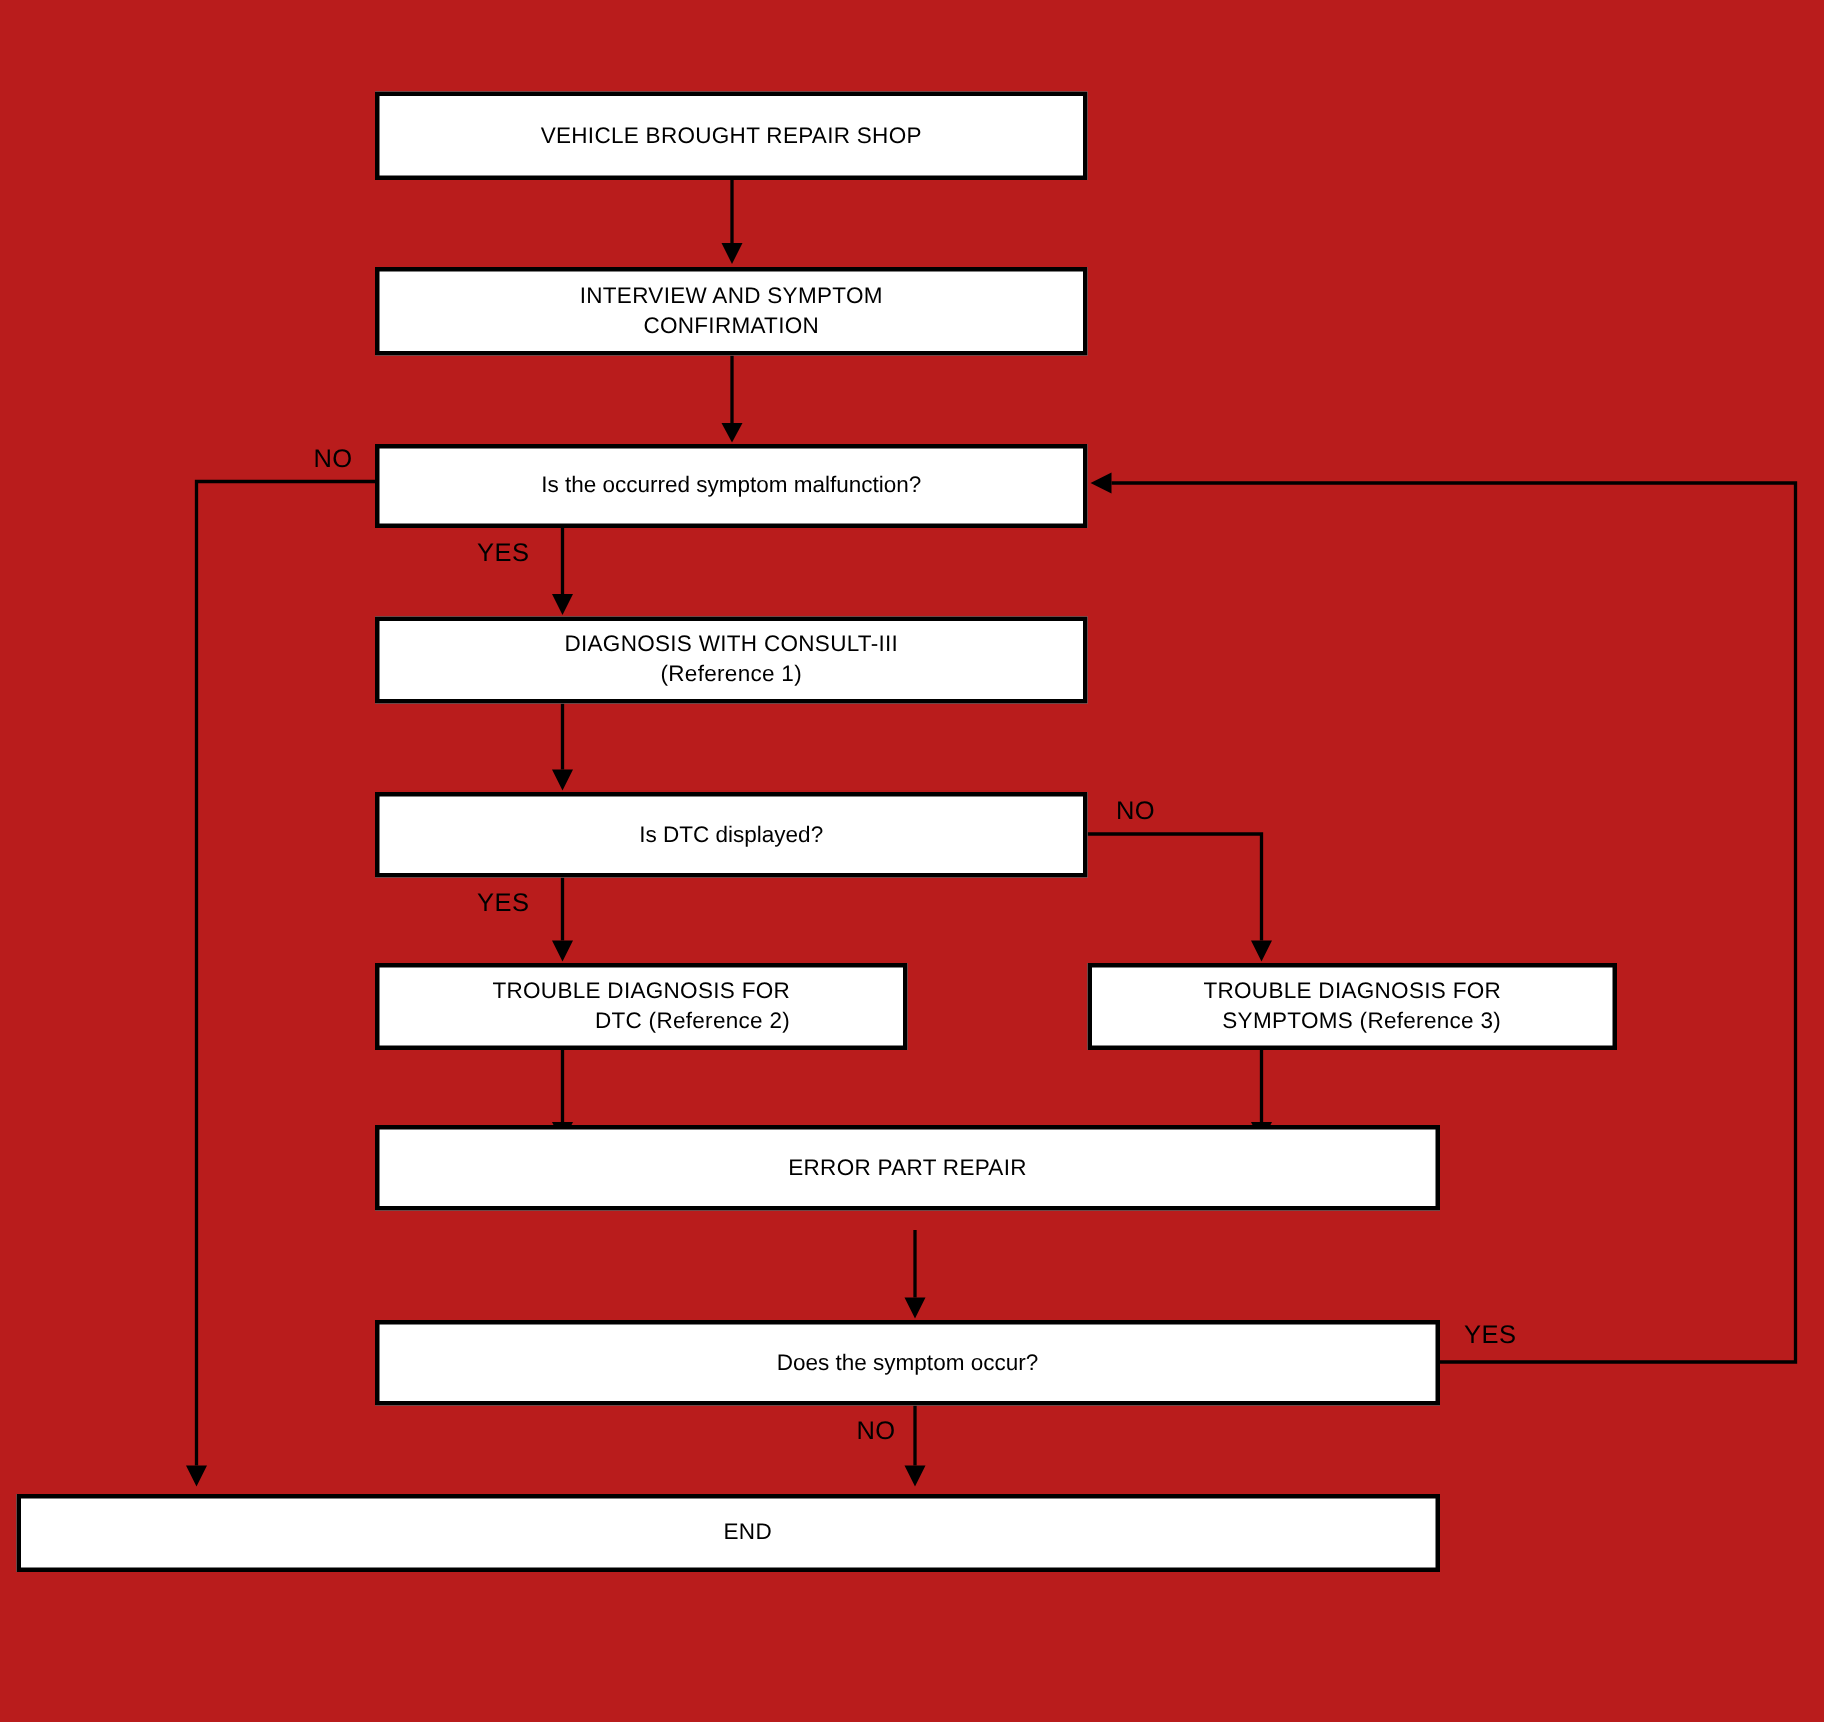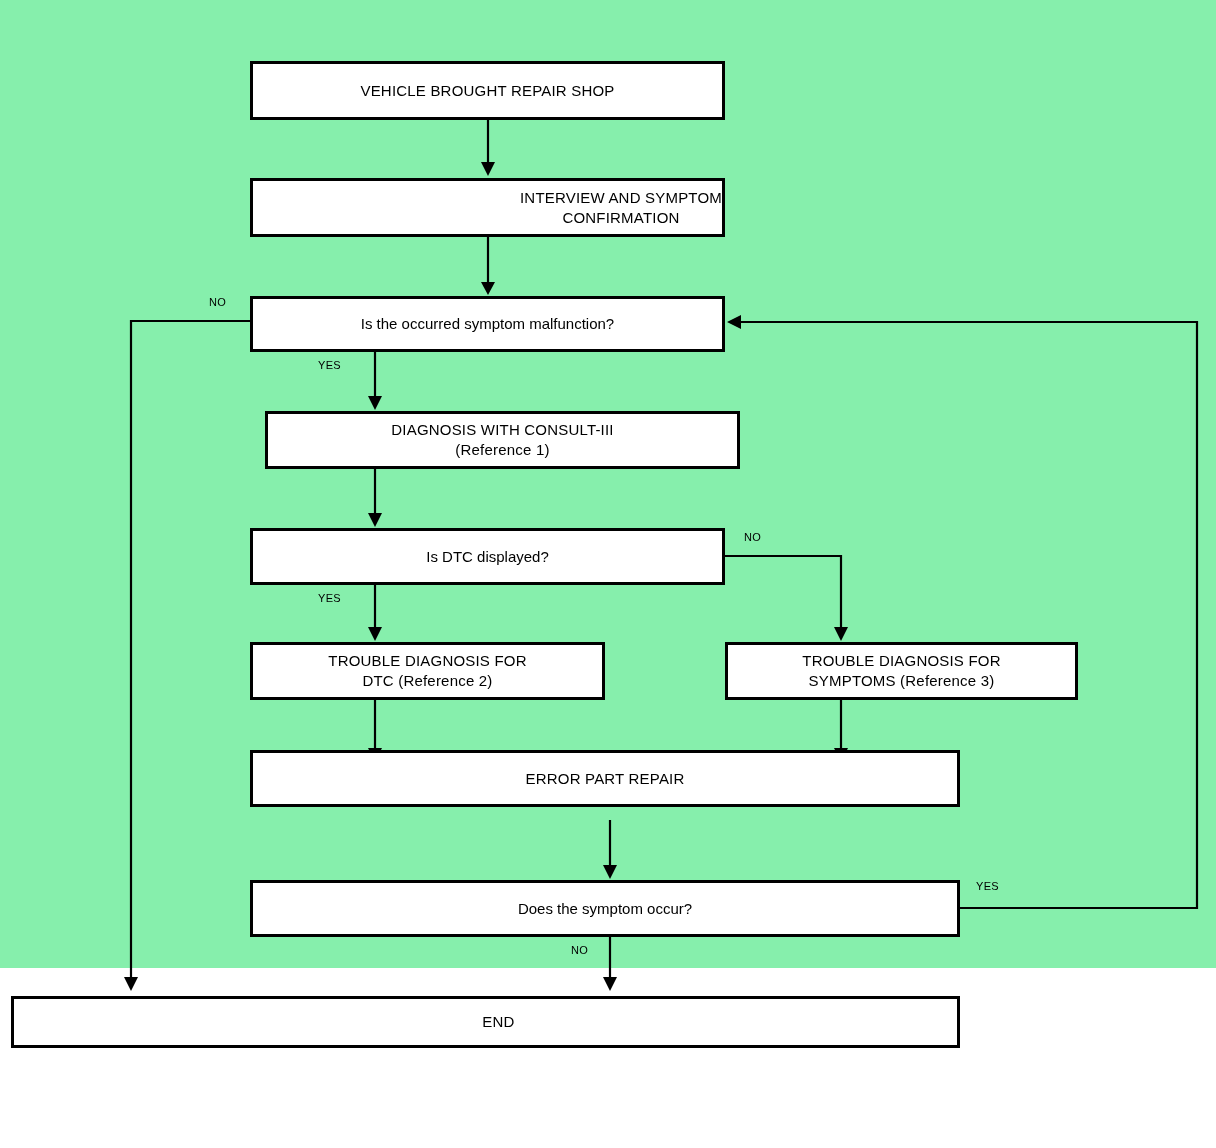--- a/index.html
+++ b/index.html
@@ -10,22 +10,22 @@
   body {
     width: 1216px;
     height: 1148px;
     font-family: "Liberation Sans", sans-serif;
     color: #000000;
     overflow: hidden;
   }
   #canvas {
     position: relative;
     width: 1216px;
-    height: 968px;
-    background: #86efac;
+    height: 1148px;
+    background: #b91c1c;
   }
   #wires {
     position: absolute;
     left: 0;
     top: 0;
     width: 1216px;
     height: 1148px;
     pointer-events: none;
   }
   .node {
@@ -37,32 +37,32 @@
     align-items: center;
     justify-content: center;
     text-align: center;
     line-height: 1.32;
   }
   .node .txt {
     display: block;
     white-space: pre-line;
   }
   .node.lead .txt {
-    text-align: center;
+    text-align: right;
   }
   .t-caps {
     font-size: 15px;
     letter-spacing: 0.2px;
   }
   .t-sent {
     font-size: 15px;
   }
   .edge-label {
     position: absolute;
-    font-size: 11px;
+    font-size: 17px;
     letter-spacing: 0.3px;
     white-space: nowrap;
   }
 </style>
 </head>
 <body>
 
 <div id="canvas">
 
   <svg id="wires" viewBox="0 0 1216 1148" width="1216" height="1148" aria-hidden="true">
@@ -109,30 +109,30 @@
 
       <line x1="610" y1="937" x2="610" y2="977"></line>
       <polygon points="603,977 617,977 610,991" fill="#000000" stroke="none"></polygon>
     </g>
   </svg>
 
   <div class="node" style="left:250px; top:61px; width:475px; height:59px;">
     <span class="txt t-caps">VEHICLE BROUGHT REPAIR SHOP</span>
   </div>
 
-  <div class="node" style="left:250px; top:178px; width:475px; height:59px;justify-content:flex-end;">
+  <div class="node" style="left:250px; top:178px; width:475px; height:59px;">
     <span class="txt t-caps">INTERVIEW AND SYMPTOM
 CONFIRMATION</span>
   </div>
 
   <div class="node" style="left:250px; top:296px; width:475px; height:56px;">
     <span class="txt t-sent">Is the occurred symptom malfunction?</span>
   </div>
 
-  <div class="node" style="left:250px; top:411px; width:475px; height:58px;margin-left:15px;">
+  <div class="node" style="left:250px; top:411px; width:475px; height:58px;">
     <span class="txt t-caps">DIAGNOSIS WITH CONSULT-III
 (Reference 1)</span>
   </div>
 
   <div class="node" style="left:250px; top:528px; width:475px; height:57px;">
     <span class="txt t-sent">Is DTC displayed?</span>
   </div>
 
   <div class="node lead" style="left:250px; top:642px; width:355px; height:58px;">
     <span class="txt t-caps">TROUBLE DIAGNOSIS FOR

